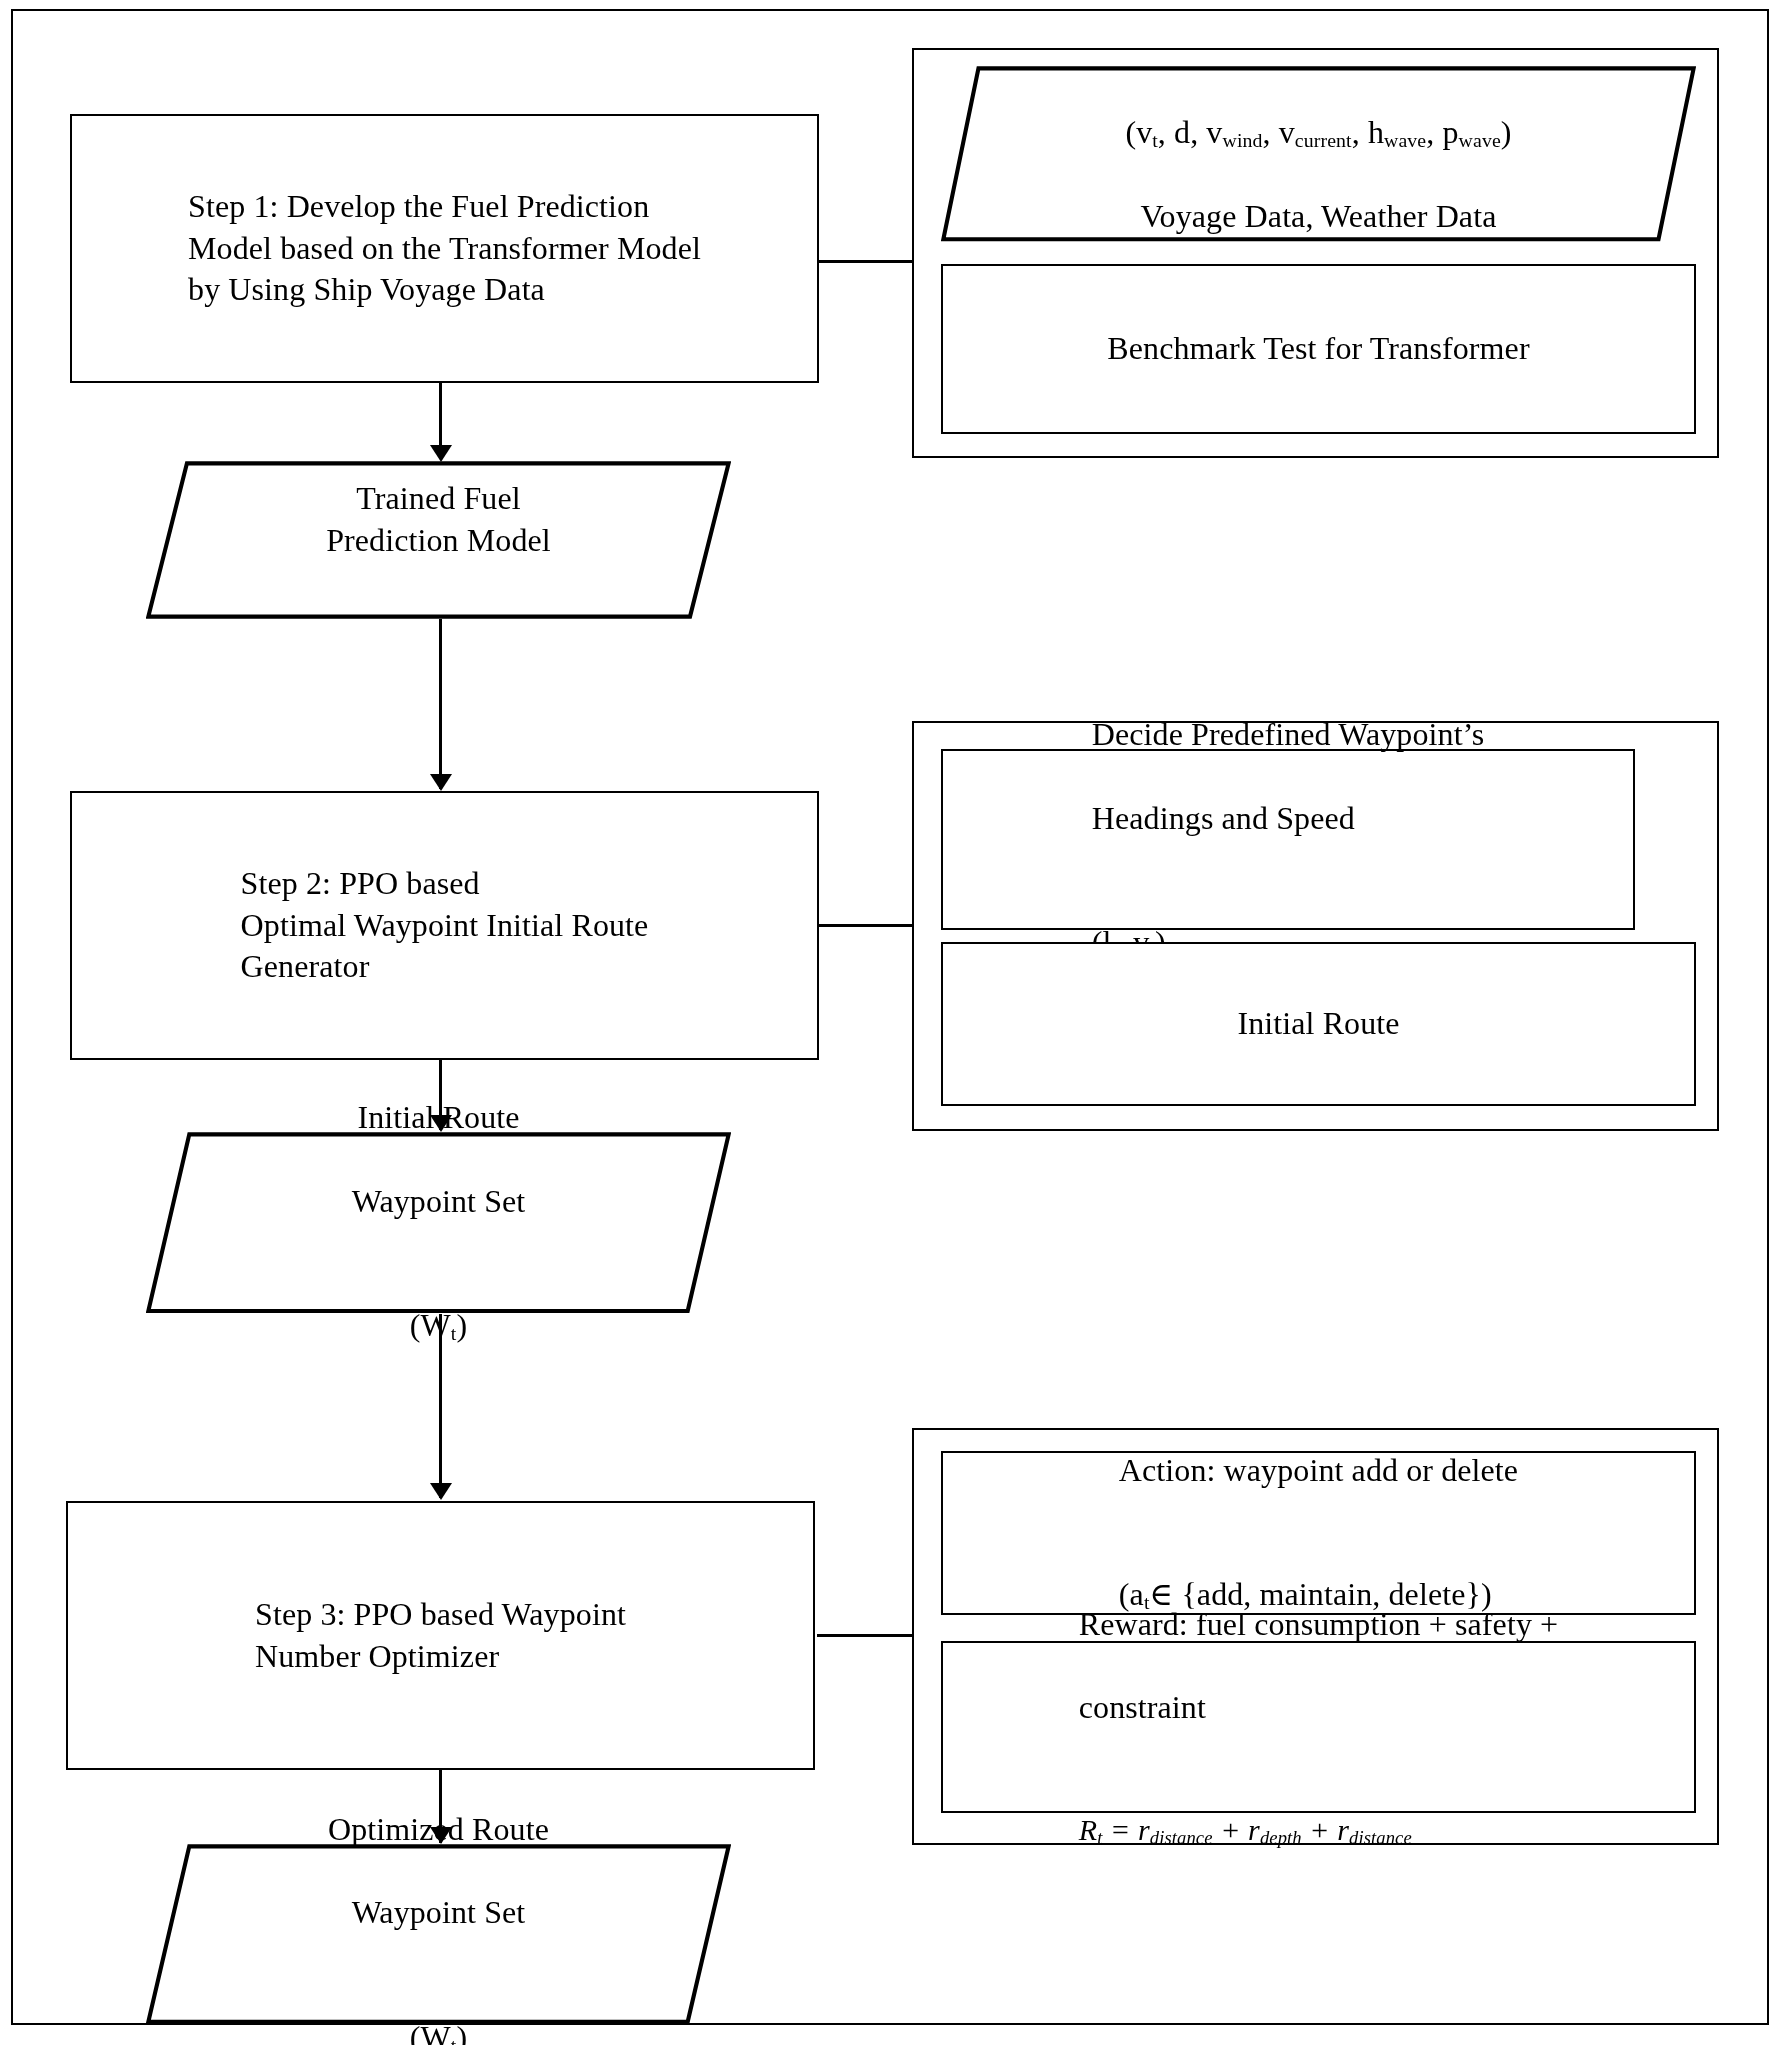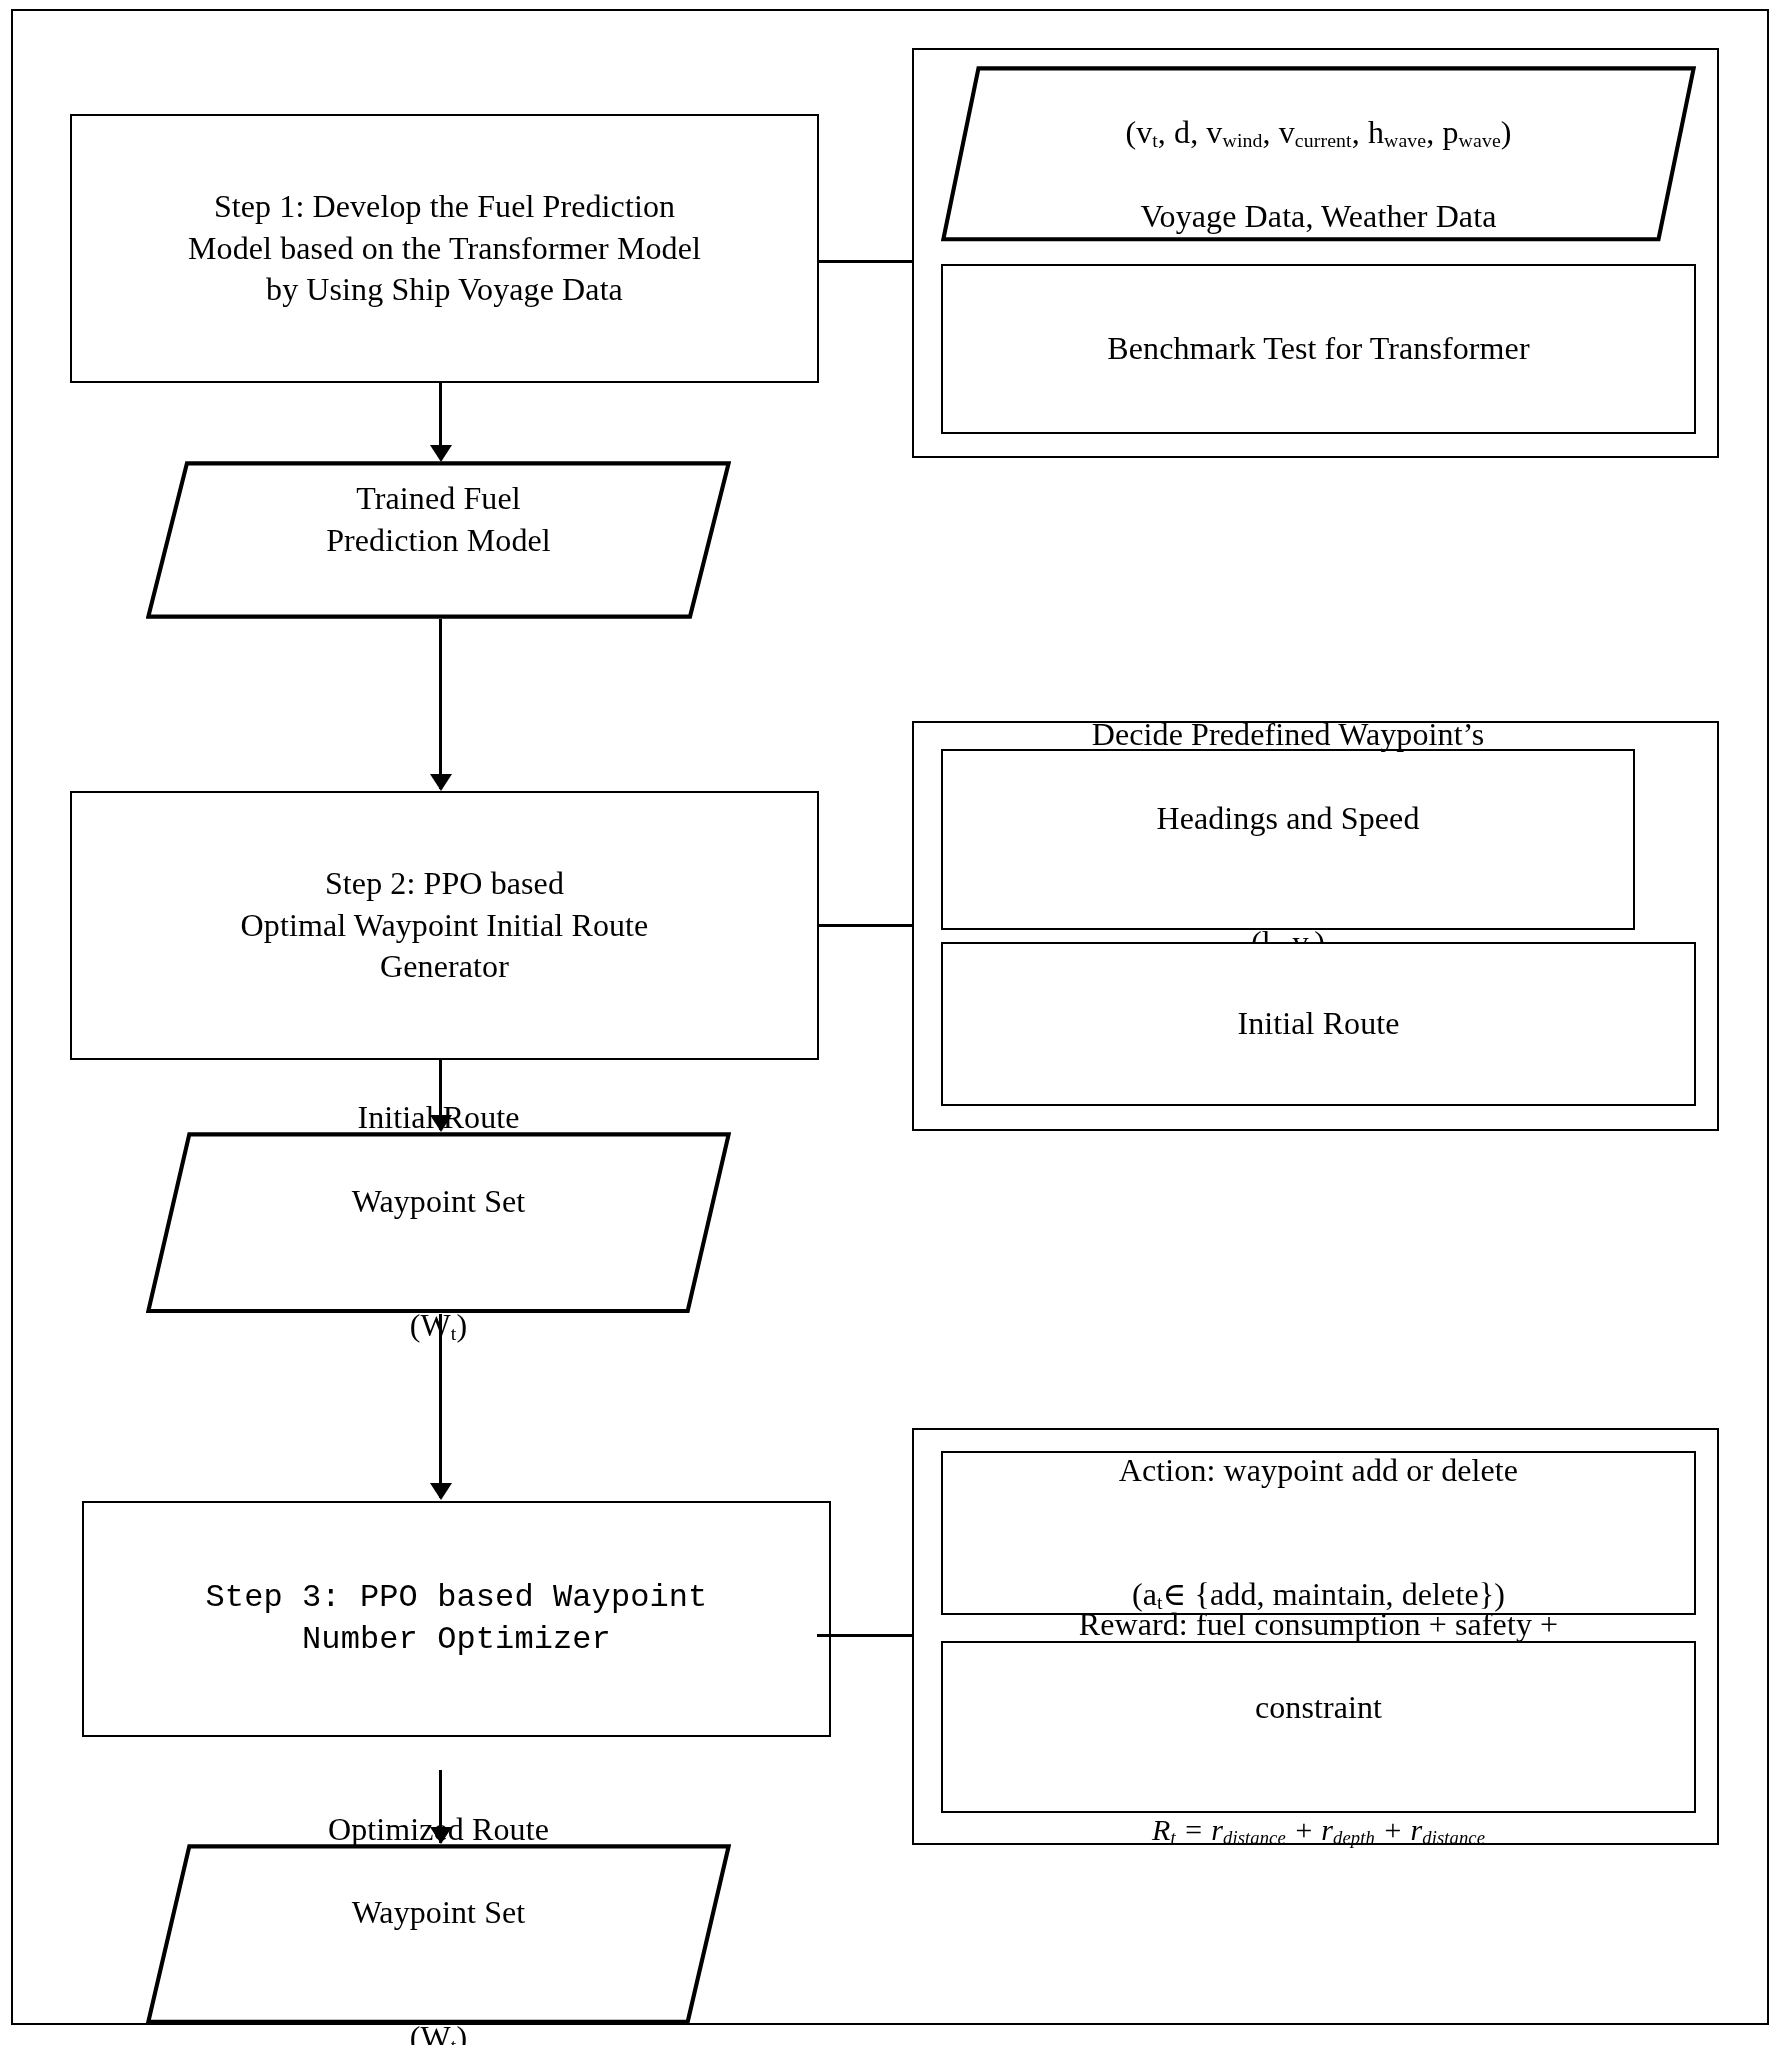--- a/index.html
+++ b/index.html
@@ -30,21 +30,21 @@
     background: #ffffff;
   }
   
   .node {
     position: absolute;
     box-sizing: border-box;
     background: #ffffff;
     display: flex;
     align-items: center;
     justify-content: center;
-    text-align: center;
+    text-align: left;
   }
   .rect {
     border: 2.9px solid #000000;
   }
   .group-box {
     position: absolute;
     box-sizing: border-box;
     background: #ffffff;
     border: 2.9px solid #000000;
   }
@@ -187,21 +187,21 @@
         <div>
           <span>(W</span><sub>t</sub><span>)</span>
         </div>
       </div>
     </div>
   </div>
 
   <div class="vline" style="left:439px; top:1314px; width:2.9px; height:184px;"></div>
   <div class="arrowhead" style="left:430px; top:1483px;"></div>
 
-  <div class="node rect" style="left:82px; top:1501px; width:749px; height:236px;font-family:Liberation Mono, monospace;">
+  <div class="node rect" style="left:66px; top:1501px; width:749px; height:269px;">
     <div class="txt fs-big">Step 3: PPO based Waypoint
 Number Optimizer</div>
   </div>
 
   <div class="hline" style="left:817px; top:1634px; width:97px;"></div>
 
   <div class="group-box" style="left:912px; top:1428px; width:807px; height:417px;"></div>
 
   <div class="node rect" style="left:941px; top:1451px; width:755px; height:164px;">
     <div class="txt fs-big">

